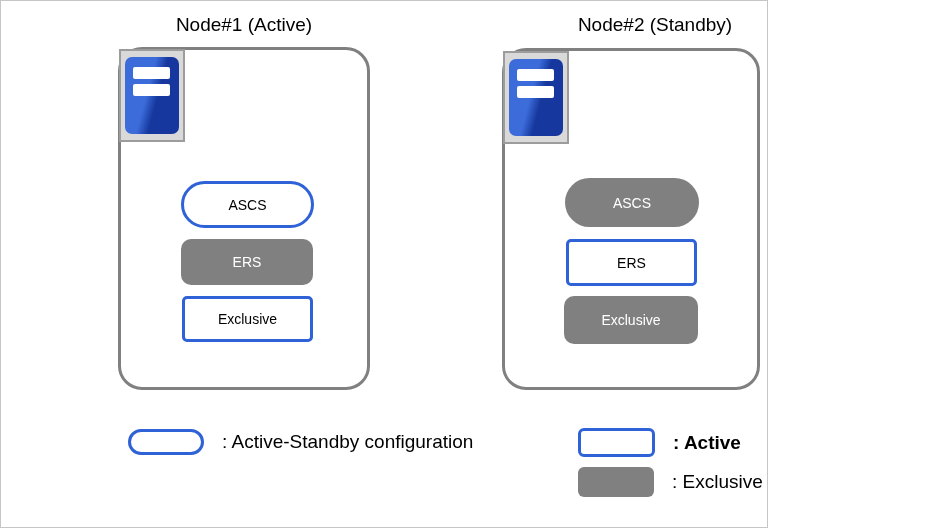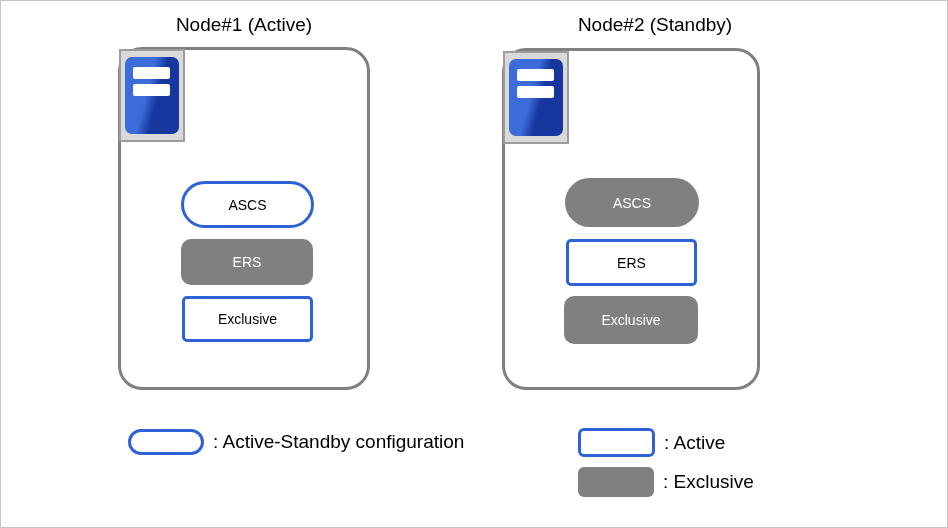--- a/index.html
+++ b/index.html
@@ -1,17 +1,17 @@
 <!DOCTYPE html>
 <html><head>
 <meta charset="utf-8">
 <style>
   html,body { margin:0; padding:0; background:#fff; }
   .canvas {
-    position:relative; width:948px; height:528px; box-sizing:border-box;
+    position:relative; width:768px; height:528px; box-sizing:border-box;
     background:#ffffff; border:1px solid #c6c6c6; overflow:hidden;
     font-family:"Liberation Sans", sans-serif; color:#000;
   }
   .node-title {
     position:absolute; top:12px; font-size:19px; line-height:24px;
     text-align:center; white-space:nowrap;
   }
   #title-node1 { left:117px; width:252px; }
   #title-node2 { left:525px; width:258px; }
 
@@ -51,26 +51,26 @@
   .state-inactive { background:#808080; border:none; color:#ffffff; }
 
   #n1-ascs      { left:180px; top:180px; width:133px; height:47px; }
   #n1-ers       { left:180px; top:238px; width:132px; height:46px; }
   #n1-exclusive { left:181px; top:295px; width:131px; height:46px; }
   #n2-ascs      { left:564px; top:177px; width:134px; height:49px; }
   #n2-ers       { left:565px; top:238px; width:131px; height:47px; }
   #n2-exclusive { left:563px; top:295px; width:134px; height:48px; }
 
   .legend-row {
-    position:absolute; display:flex; align-items:center; gap:9px;
+    position:absolute; display:flex; align-items:center; gap:18px;
     font-size:19px; white-space:nowrap;
   }
   #legend-as   { left:127px; top:428px; }
   #legend-ss   { left:127px; top:467px; }
-  #legend-act  { left:577px; top:427px; }
+  #legend-act  { left:577px; top:427px;font-weight:bold; }
   #legend-inact{ left:577px; top:466px; }
 
   .swatch { box-sizing:border-box; flex:0 0 auto; }
   .swatch-pill-outline { width:76px; height:26px; background:#fff; border:3px solid #2e62d6; border-radius:14px; }
   .swatch-rect-outline { width:77px; height:29px; background:#fff; border:3px solid #2e62d6; border-radius:6px; }
   .swatch-rect-gray    { width:76px; height:30px; background:#808080; border-radius:6px; }
 </style>
 </head>
 <body>
 

